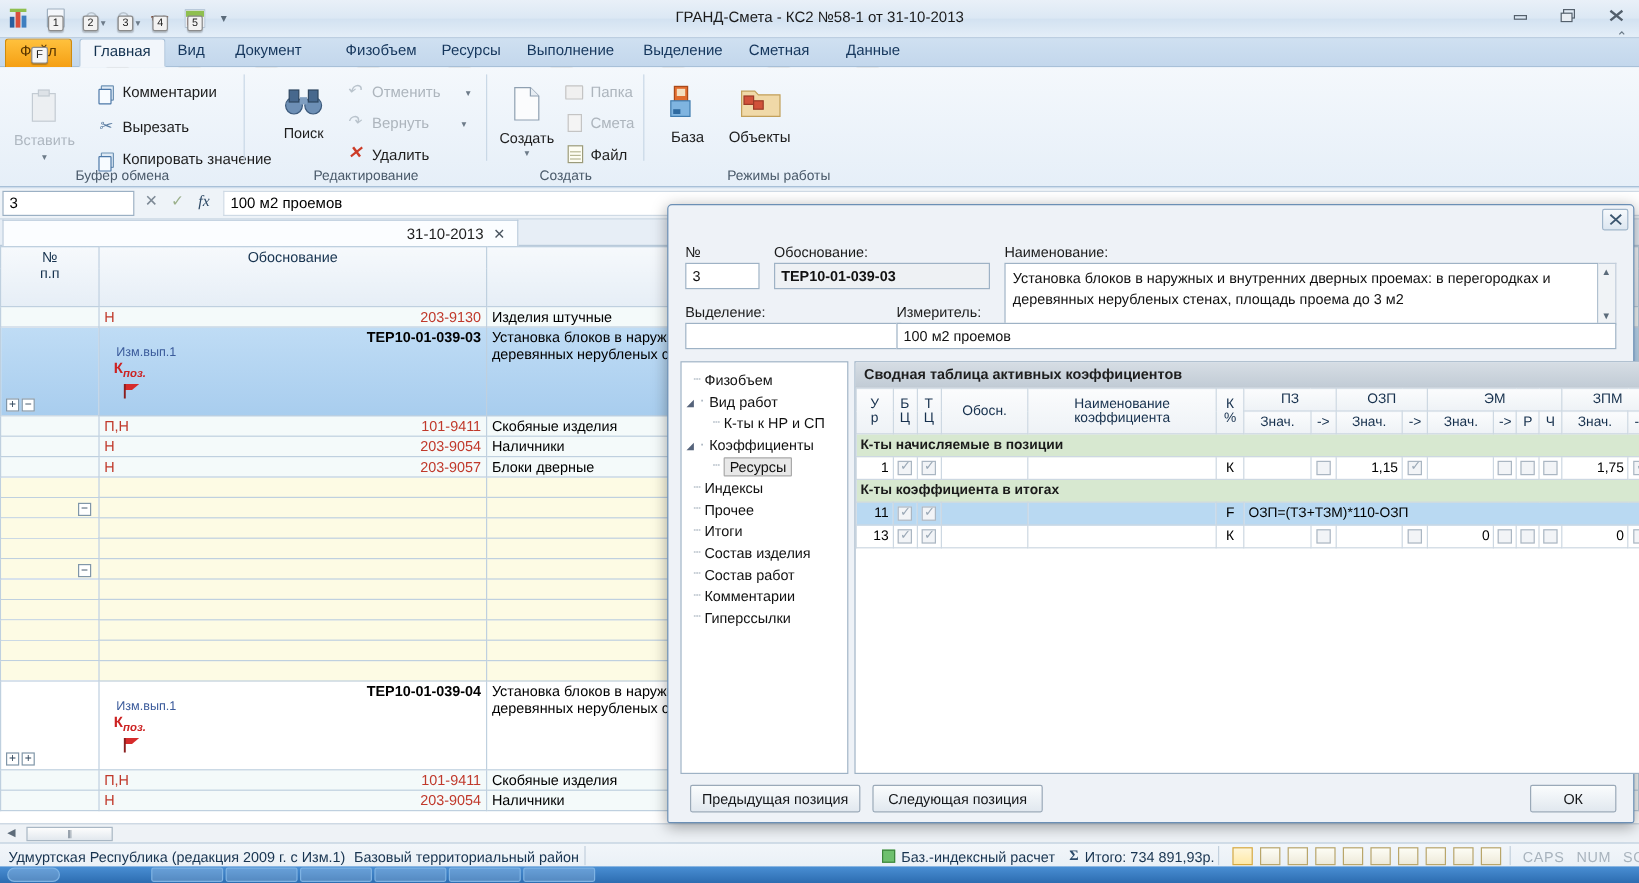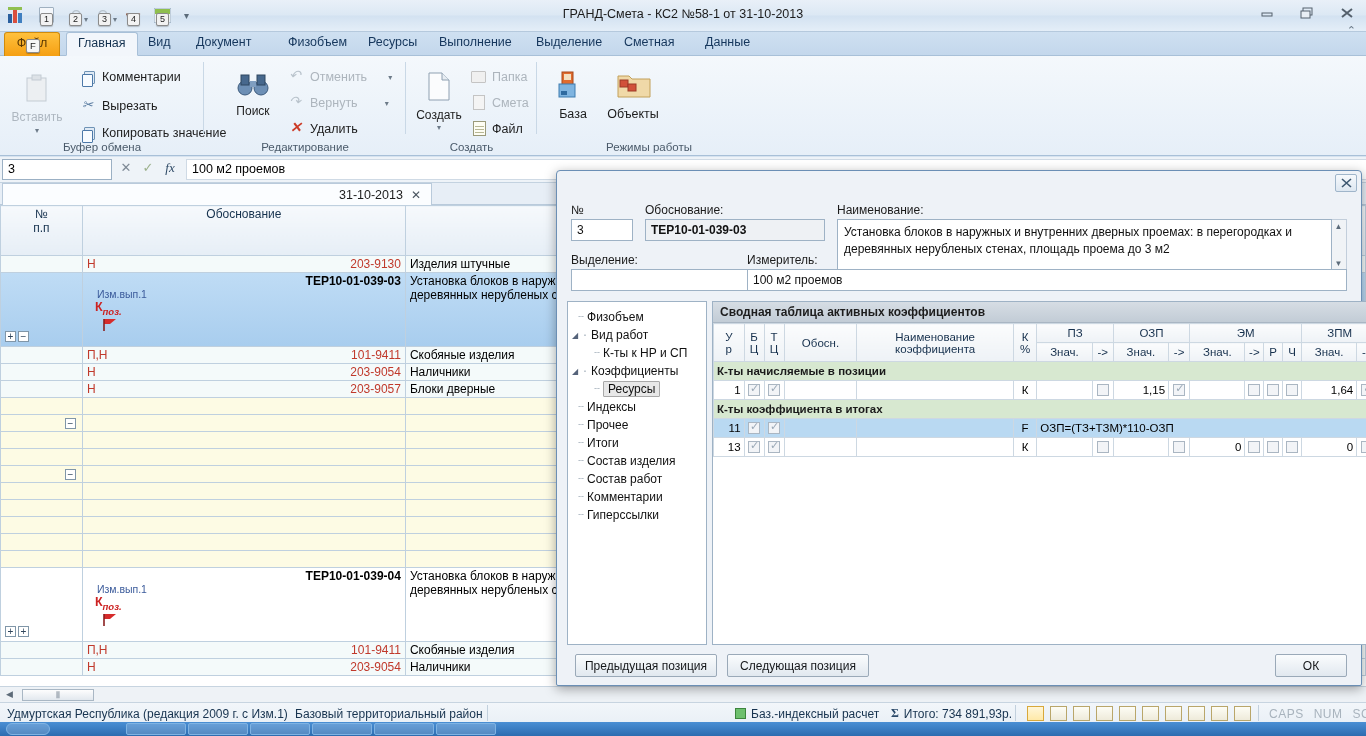--- a/index.html
+++ b/index.html
@@ -970,21 +970,21 @@
             <td></td>
             <td class="c">К</td>
             <td class="n"></td>
             <td class="c"><span class="chk"></span></td>
             <td class="n">1,15</td>
             <td class="c"><span class="chk on"></span></td>
             <td class="n"></td>
             <td class="c"><span class="chk"></span></td>
             <td class="c"><span class="chk"></span></td>
             <td class="c"><span class="chk"></span></td>
-            <td class="n">1,64</td>
+            <td class="n">1,75</td>
             <td class="c"><span class="chk on"></span></td>
             <td class="n">0</td>
             <td class="c"><span class="chk"></span></td>
           </tr>
 
           <tr class="ct-group">
             <td colspan="18">К-ты коэффициента в итогах</td>
           </tr>
           <tr class="ct-sel">
             <td class="n">11</td>

